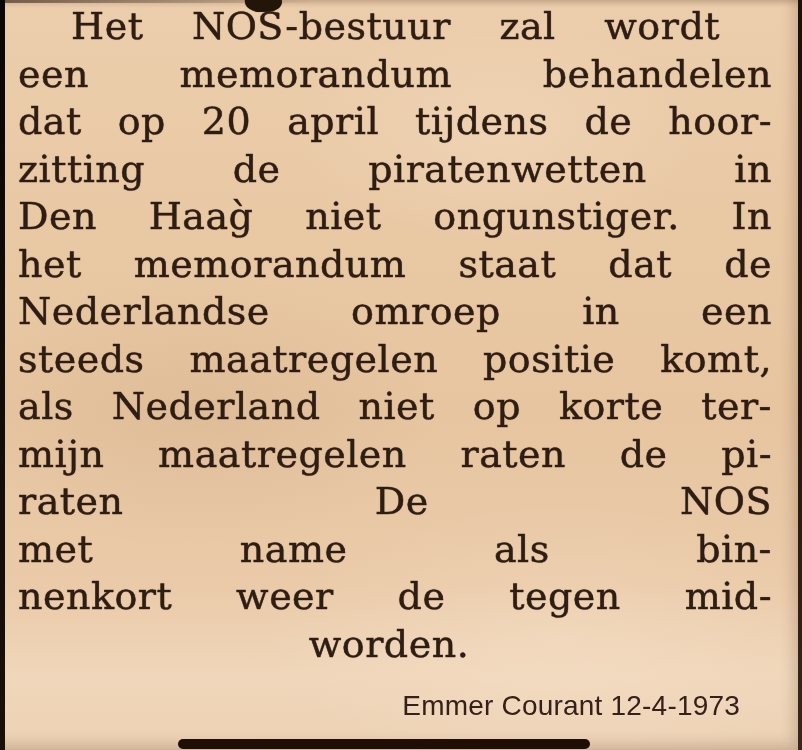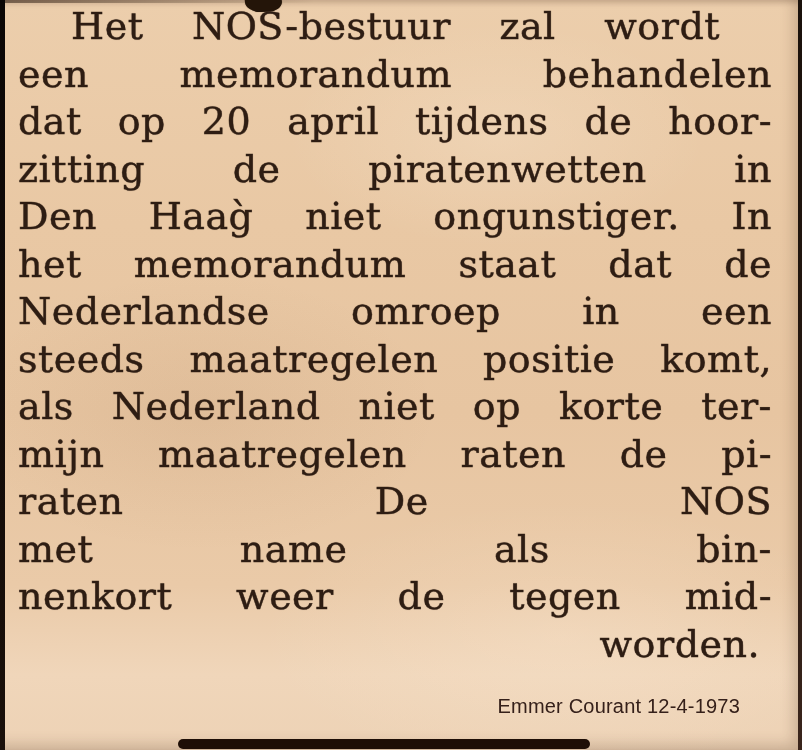--- a/index.html
+++ b/index.html
@@ -42,29 +42,29 @@
 
   .line {
     display: flex;
     justify-content: space-between;
     height: 47.5px;
     line-height: 47.5px;
     white-space: nowrap;
   }
   .line.indent { padding-left: 53px; }
   .line.short  { padding-right: 52px; }
-  .line.left   { justify-content: flex-end; }
+  .line.left   { justify-content: center; }
   .line.left span { margin-right: 12px; }
 
   .caption {
     position: absolute;
     top: 690px;
     right: 62px;
     font-family: "Liberation Sans", sans-serif;
-    font-size: 20px;
+    font-size: 28px;
     line-height: 32px;
     letter-spacing: 0.2px;
     color: #35201a;
   }
 
   .edge-left {
     position: absolute; left: 0; top: 0;
     width: 5px; height: 750px;
     background: linear-gradient(180deg, #0b0706, #120b08 50%, #1a100a);
   }

